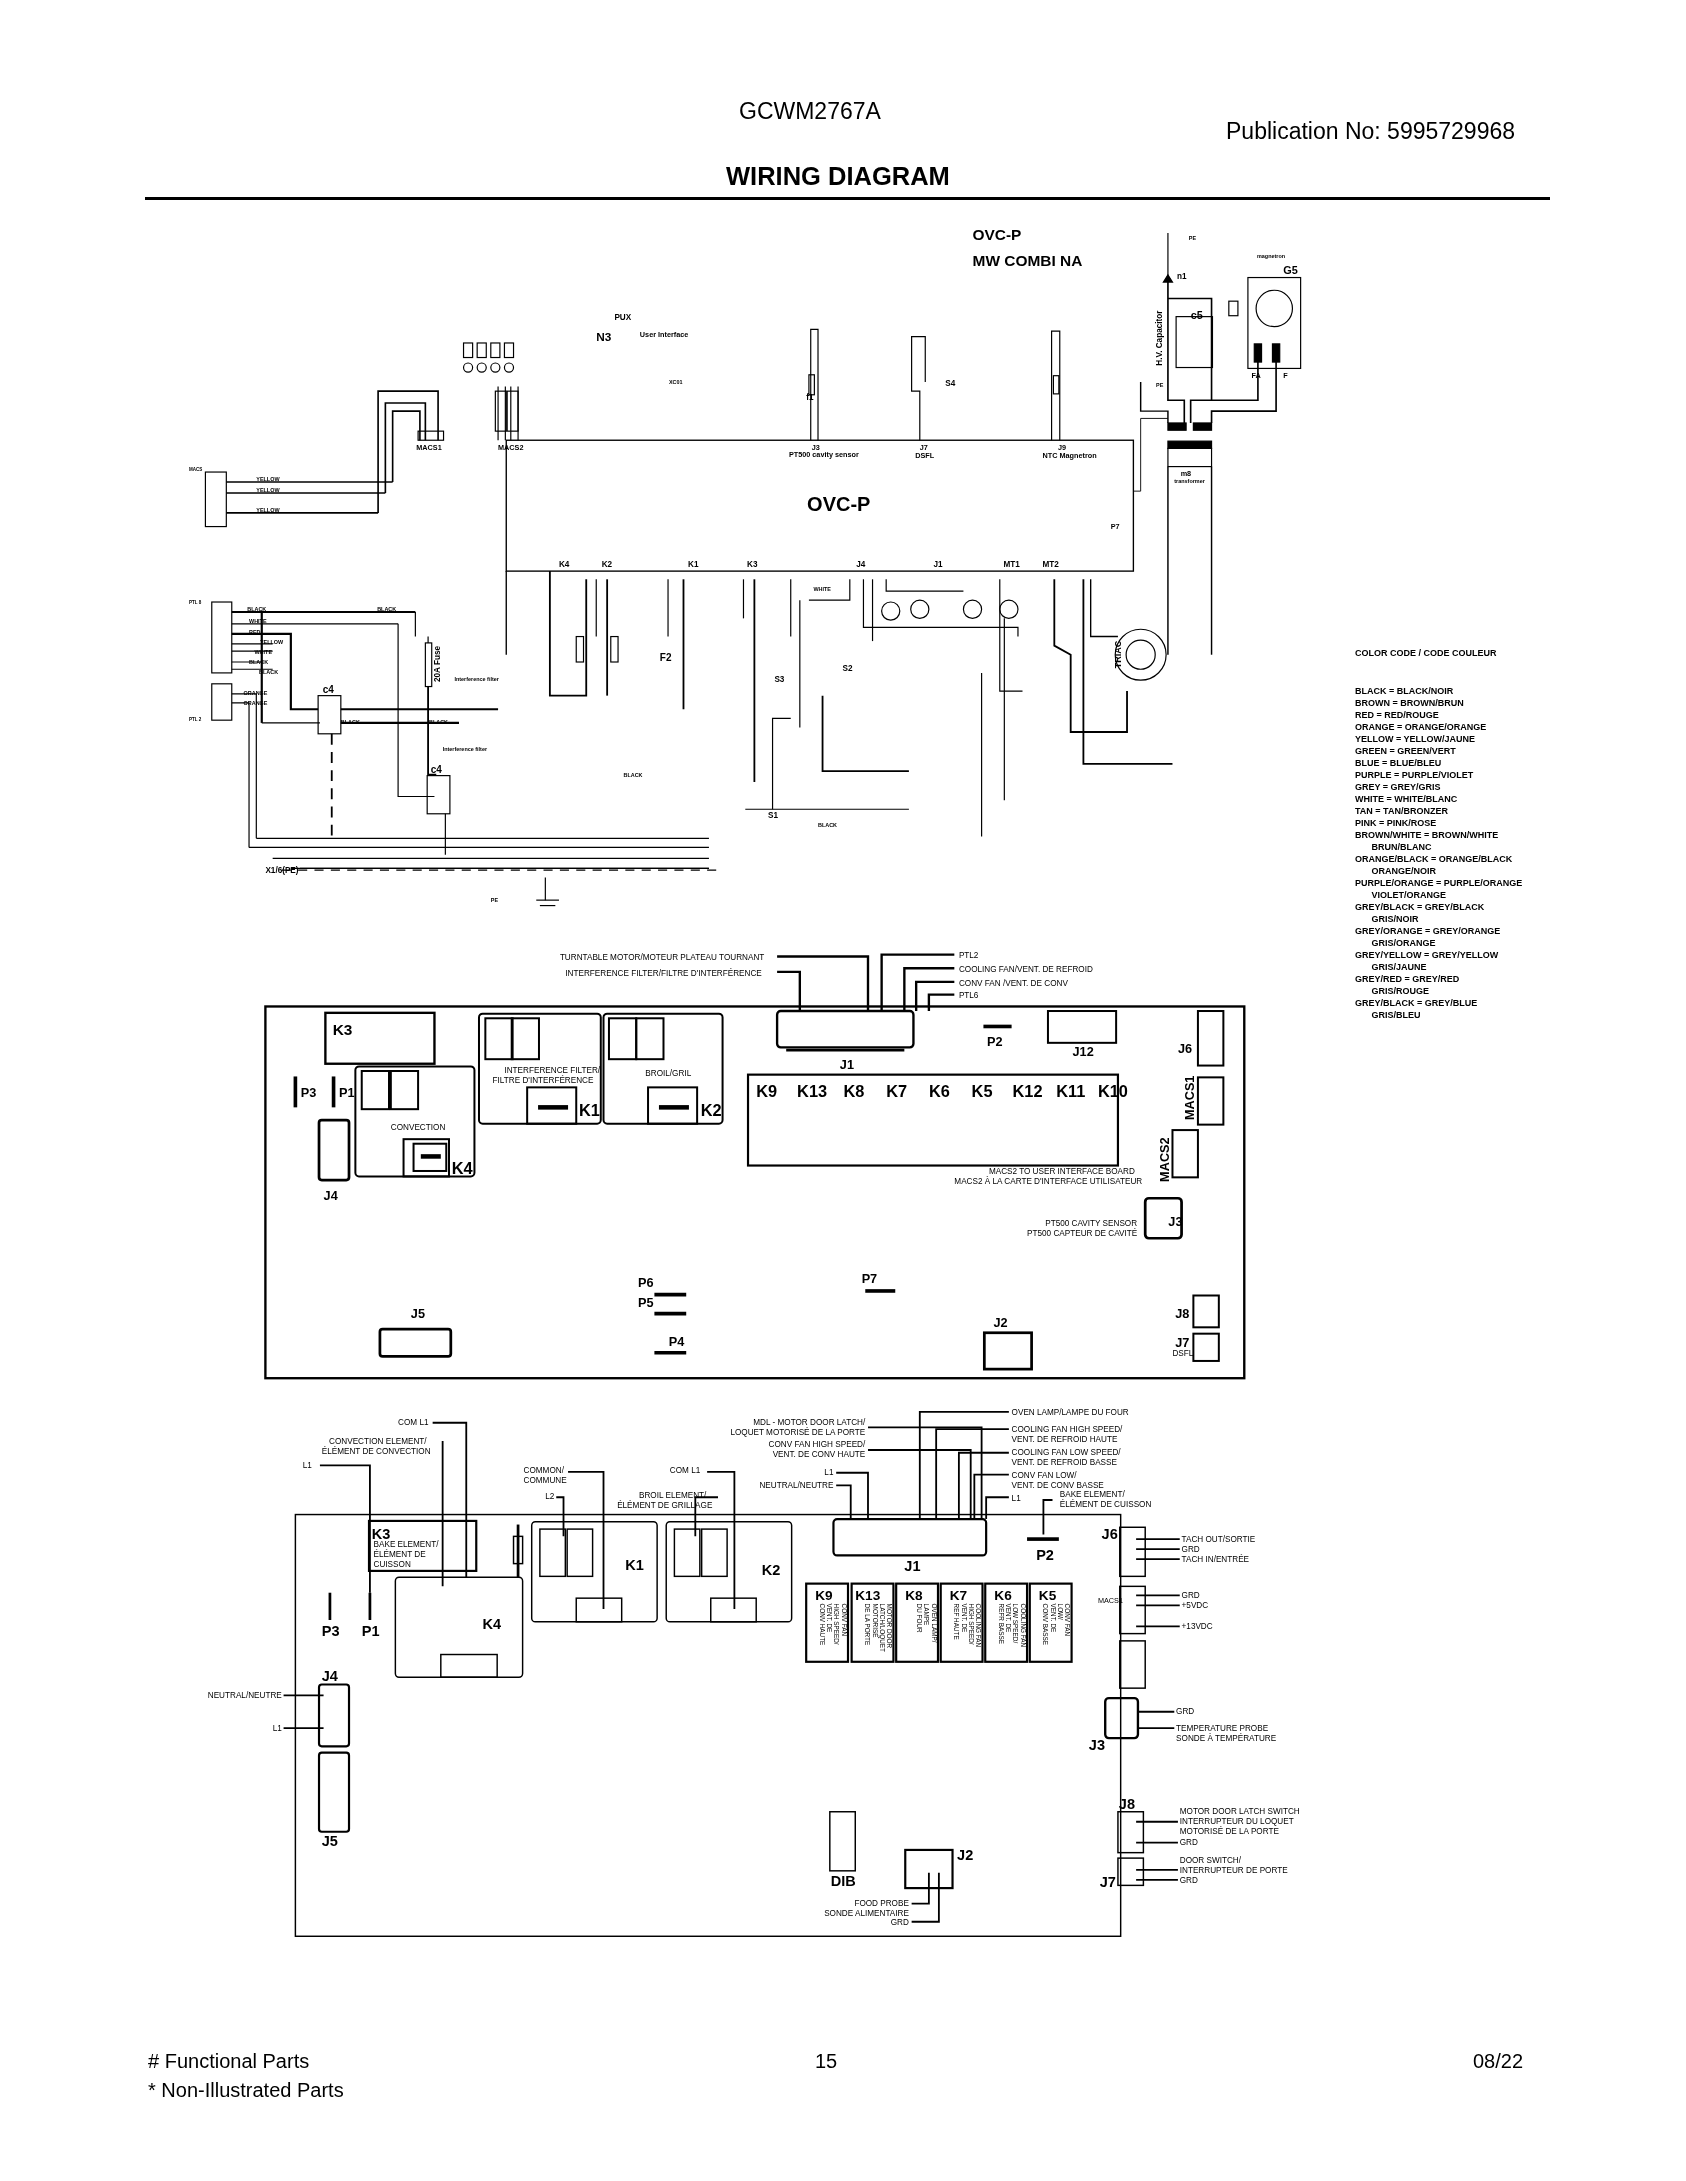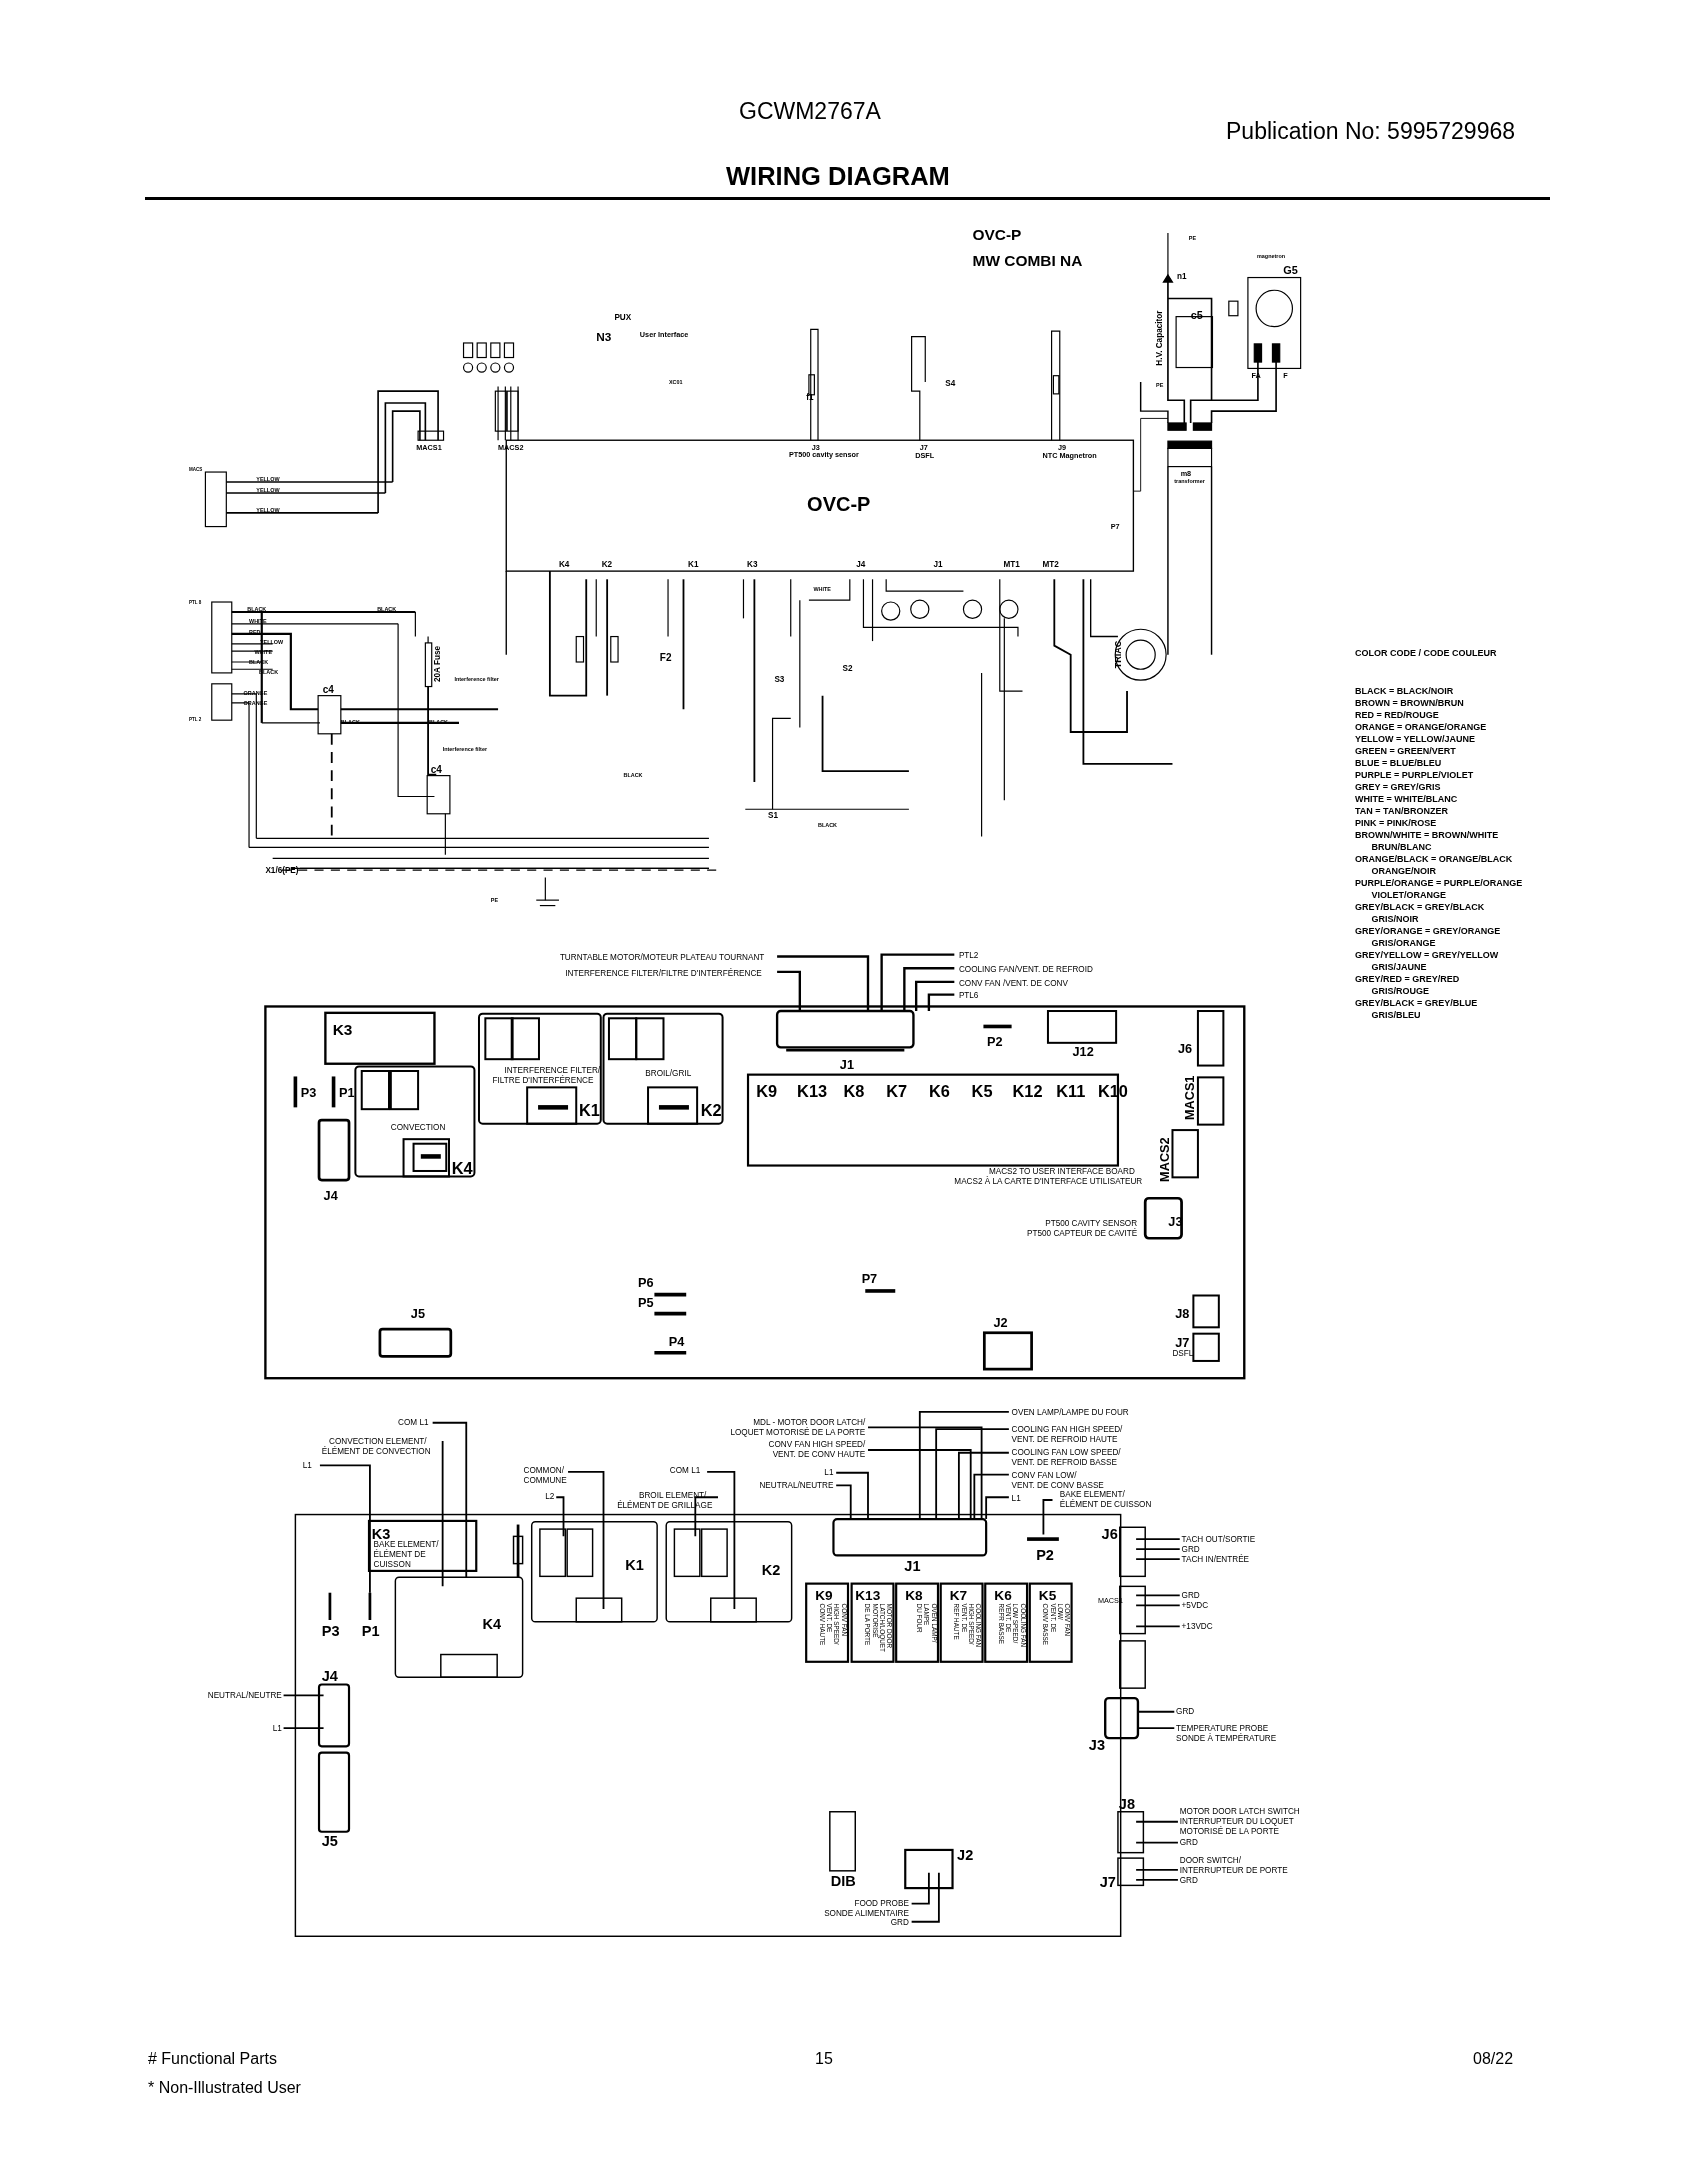--- a/index.html
+++ b/index.html
@@ -2,21 +2,21 @@
 <html style="font-size:14.5px"><head>
 <meta charset="utf-8">
 <style>
   html,body{margin:0;padding:0;background:#fff;}
   body{width:1686px;height:2182px;position:relative;overflow:hidden;font-family:"Liberation Sans",sans-serif;color:#000;}
   .abs{position:absolute;}
   .hdr-model{left:739px;top:98px;font-size:23px;}
   .hdr-pub{left:1226px;top:98px;font-size:23px;margin-top:20px;}
   .hdr-title{left:726px;top:162px;font-size:25.5px;font-weight:bold;}
   .hdr-rule{left:145px;top:197px;width:1405px;height:2.7px;background:#000;}
-  .foot{font-size:16px;}
+  .foot{font-size:20px;}
   svg{position:absolute;left:0;top:0;}
   svg text{font-family:"Liberation Sans",sans-serif;fill:#000;}
   .mono{font-family:"Liberation Mono",monospace;}
   .legend{left:1355px;top:647px;font-size:9px;font-weight:bold;line-height:12px;width:218px;}
   .legend div{white-space:nowrap;}
   .legend .ind{padding-left:16.4px;}
 </style>
 </head>
 <body>
 
@@ -572,16 +572,16 @@
     <text transform="translate(1107,1764) rotate(90)">VENT. DE</text>
     <text transform="translate(1099,1764) rotate(90)">REFR BASSE</text>
     <text transform="translate(1172,1764) rotate(90)">CONV FAN</text>
     <text transform="translate(1164,1764) rotate(90)">LOW/</text>
     <text transform="translate(1156,1764) rotate(90)">VENT. DE</text>
     <text transform="translate(1148,1764) rotate(90)">CONV BASSE</text>
   </g>
 </svg>
 
 <div class="abs foot" style="left:148px;top:2050px;"># Functional Parts</div>
-<div class="abs foot" style="left:148px;top:2079px;">* Non-Illustrated User</div>
+<div class="abs foot" style="left:148px;top:2079px;">* Non-Illustrated Parts</div>
 <div class="abs foot" style="left:815px;top:2050px;">15</div>
 <div class="abs foot" style="left:1473px;top:2050px;">08/22</div>
 
 
 </body></html>

